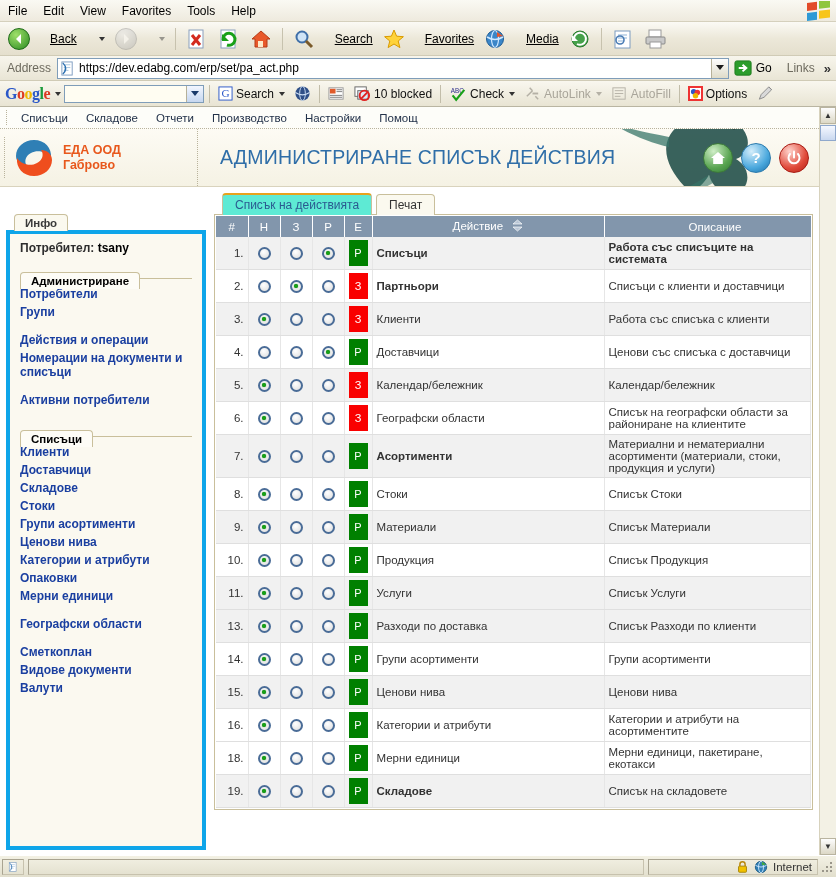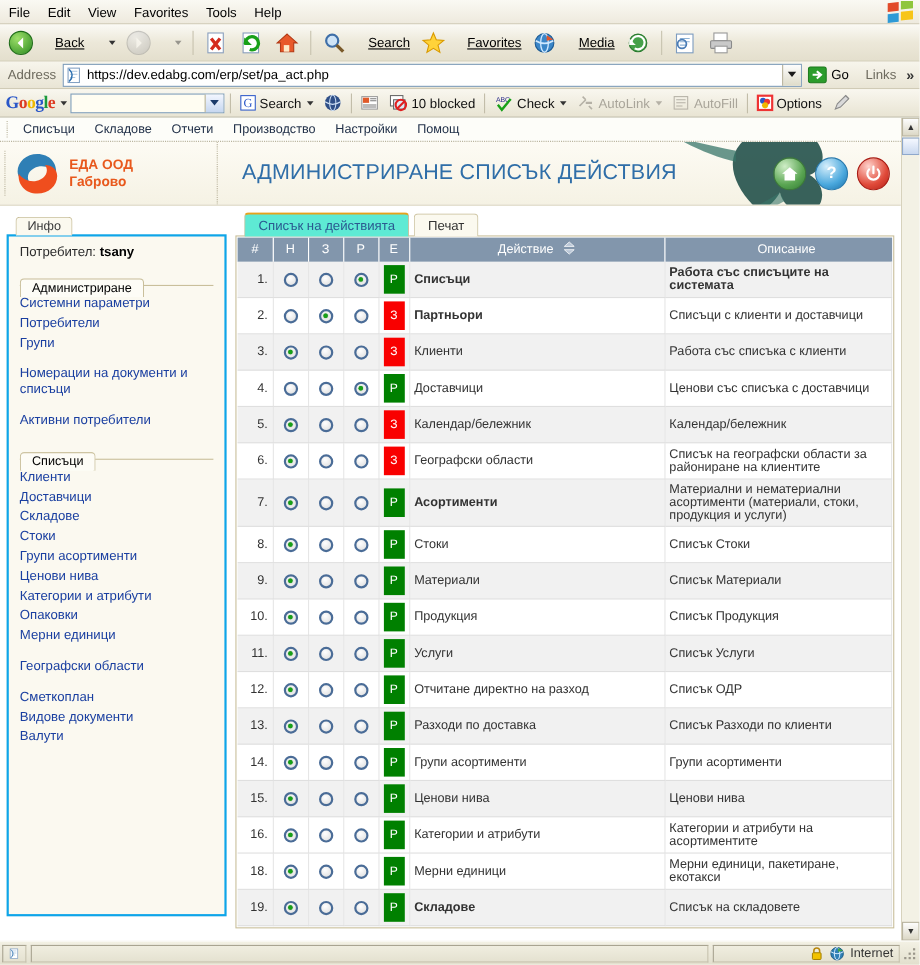--- a/index.html
+++ b/index.html
@@ -108,29 +108,29 @@
   .hdr-btns { display:flex; gap:8px; padding-right:10px; position:relative; z-index:3;}
   .rbtn { width:30px;height:30px;border-radius:50%; display:flex;align-items:center;justify-content:center; }
   .rb-green{background:radial-gradient(circle at 34% 26%,#cfeec7,#5aa552 60%,#2f7a33);border:1px solid #3d7a3a;}
   .rb-blue{background:radial-gradient(circle at 34% 26%,#d5eefb,#4aa8dd 60%,#1a6fa8);border:1px solid #2a7aad;color:#fff;font-weight:bold;font-size:15px;}
   .rb-red{background:radial-gradient(circle at 34% 26%,#ffd3cc,#e04a3a 60%,#b31f16);border:1px solid #a81c14;}
 
   
   .appbody { display:flex; height: calc(100% - 80px); align-items:flex-start; background:#fff;}
 
   
-  .sidebar { width: 212px; padding: 7px 0 0 6px; }
+  .sidebar { width: 212px; padding: 24px 0 0 6px; font-weight: bold; }
   .tabrow { display:flex; align-items:flex-end; height:19px; padding-left:8px;}
   .tab {
     font-size:11.5px; padding:2px 10px 2px 10px; border:1px solid #c9bf9b;
     border-bottom:none; border-radius:4px 4px 0 0; background:#fbf9ef; color:#3a3a3a;
     position:relative; top:1px;
   }
   .panel {
-    border:2px solid #0ea5e9; background:#fbf9f0; min-height: 620px;
+    border:4px solid #0ea5e9; background:#fbf9f0; min-height: 620px;
     margin-right:6px; padding: 7px 10px 10px 10px;
   }
   .user-line { font-size:12px; color:#2d2d2d; margin-bottom:6px;}
   .user-line b { color:#000; }
   .subtab-row { display:flex; margin: 0 0 0 0; }
   .subtab {
     font-size:11.5px; padding: 2px 10px; border:1px solid #c9bf9b; border-bottom:none;
     border-radius:4px 4px 0 0; background:#fdfcf6; position:relative; top:11px;
   }
   .subrule { border-top:1px solid #c9bf9b; margin-bottom:6px;}
@@ -480,24 +480,24 @@
           <div class="panel">
             <div class="user-line">
               <span>Потребител:</span>
               <b>tsany</b>
             </div>
 
             <div class="subtab-row">
               <div class="subtab">Администриране</div>
             </div>
             <div class="subrule"></div>
-            <a class="sl" href="#">Системни параметри</a>
             <a class="sl" href="#">Потребители</a>
             <a class="sl" href="#">Групи</a>
             <div class="sgap"></div>
+            <a class="sl" href="#">Действия и операции</a>
             <a class="sl" href="#">Номерации на документи и списъци</a>
             <div class="sgap"></div>
             <a class="sl" href="#">Активни потребители</a>
             <div class="sgap"></div>
 
             <div class="subtab-row">
               <div class="subtab">Списъци</div>
             </div>
             <div class="subrule"></div>
             <a class="sl" href="#">Клиенти</a>
@@ -659,31 +659,20 @@
                     <td class="num">11.</td>
                     <td class="rad"><span class="radio on"></span></td>
                     <td class="rad"><span class="radio"></span></td>
                     <td class="rad"><span class="radio"></span></td>
                     <td class="flag">
                       <span class="flagcell fl-P">Р</span>
                     </td>
                     <td class="act lvl2">Услуги</td>
                     <td class="desc d-link">Списък Услуги</td>
                   </tr>
-                  <tr class="even">
-                    <td class="num">12.</td>
-                    <td class="rad"><span class="radio on"></span></td>
-                    <td class="rad"><span class="radio"></span></td>
-                    <td class="rad"><span class="radio"></span></td>
-                    <td class="flag">
-                      <span class="flagcell fl-P">Р</span>
-                    </td>
-                    <td class="act lvl2">Отчитане директно на разход</td>
-                    <td class="desc d-link">Списък ОДР</td>
-                  </tr>
                   <tr class="odd">
                     <td class="num">13.</td>
                     <td class="rad"><span class="radio on"></span></td>
                     <td class="rad"><span class="radio"></span></td>
                     <td class="rad"><span class="radio"></span></td>
                     <td class="flag">
                       <span class="flagcell fl-P">Р</span>
                     </td>
                     <td class="act lvl2">Разходи по доставка</td>
                     <td class="desc d-link">Списък Разходи по клиенти</td>

